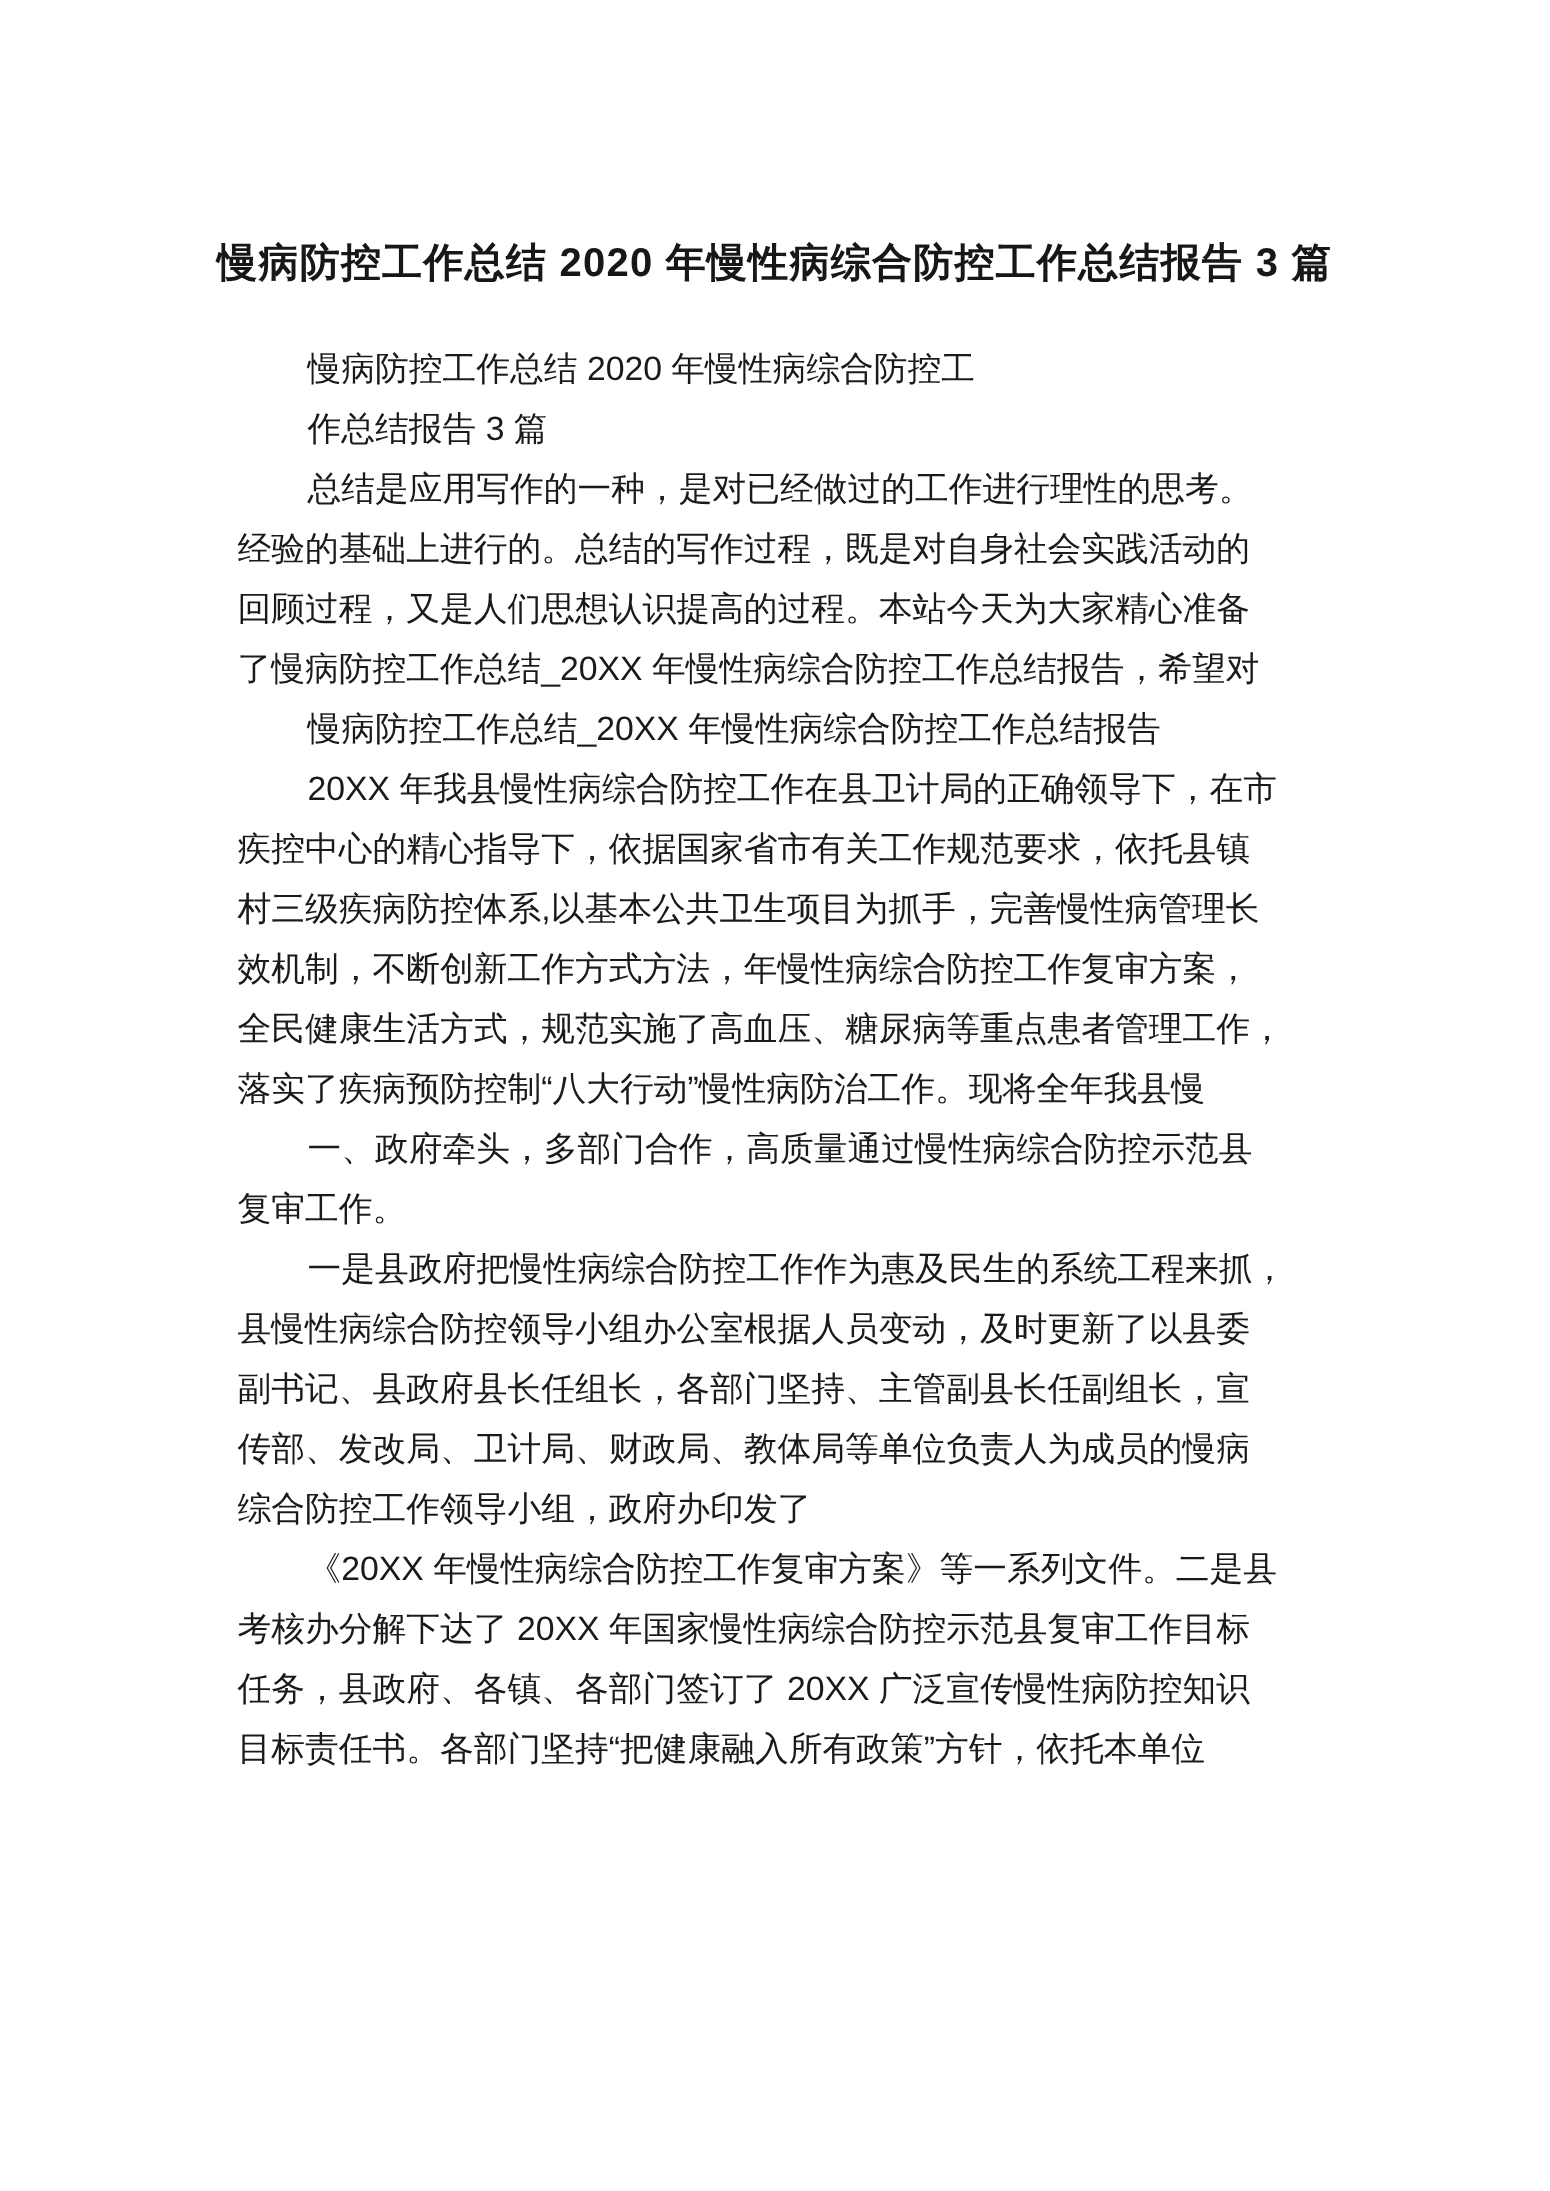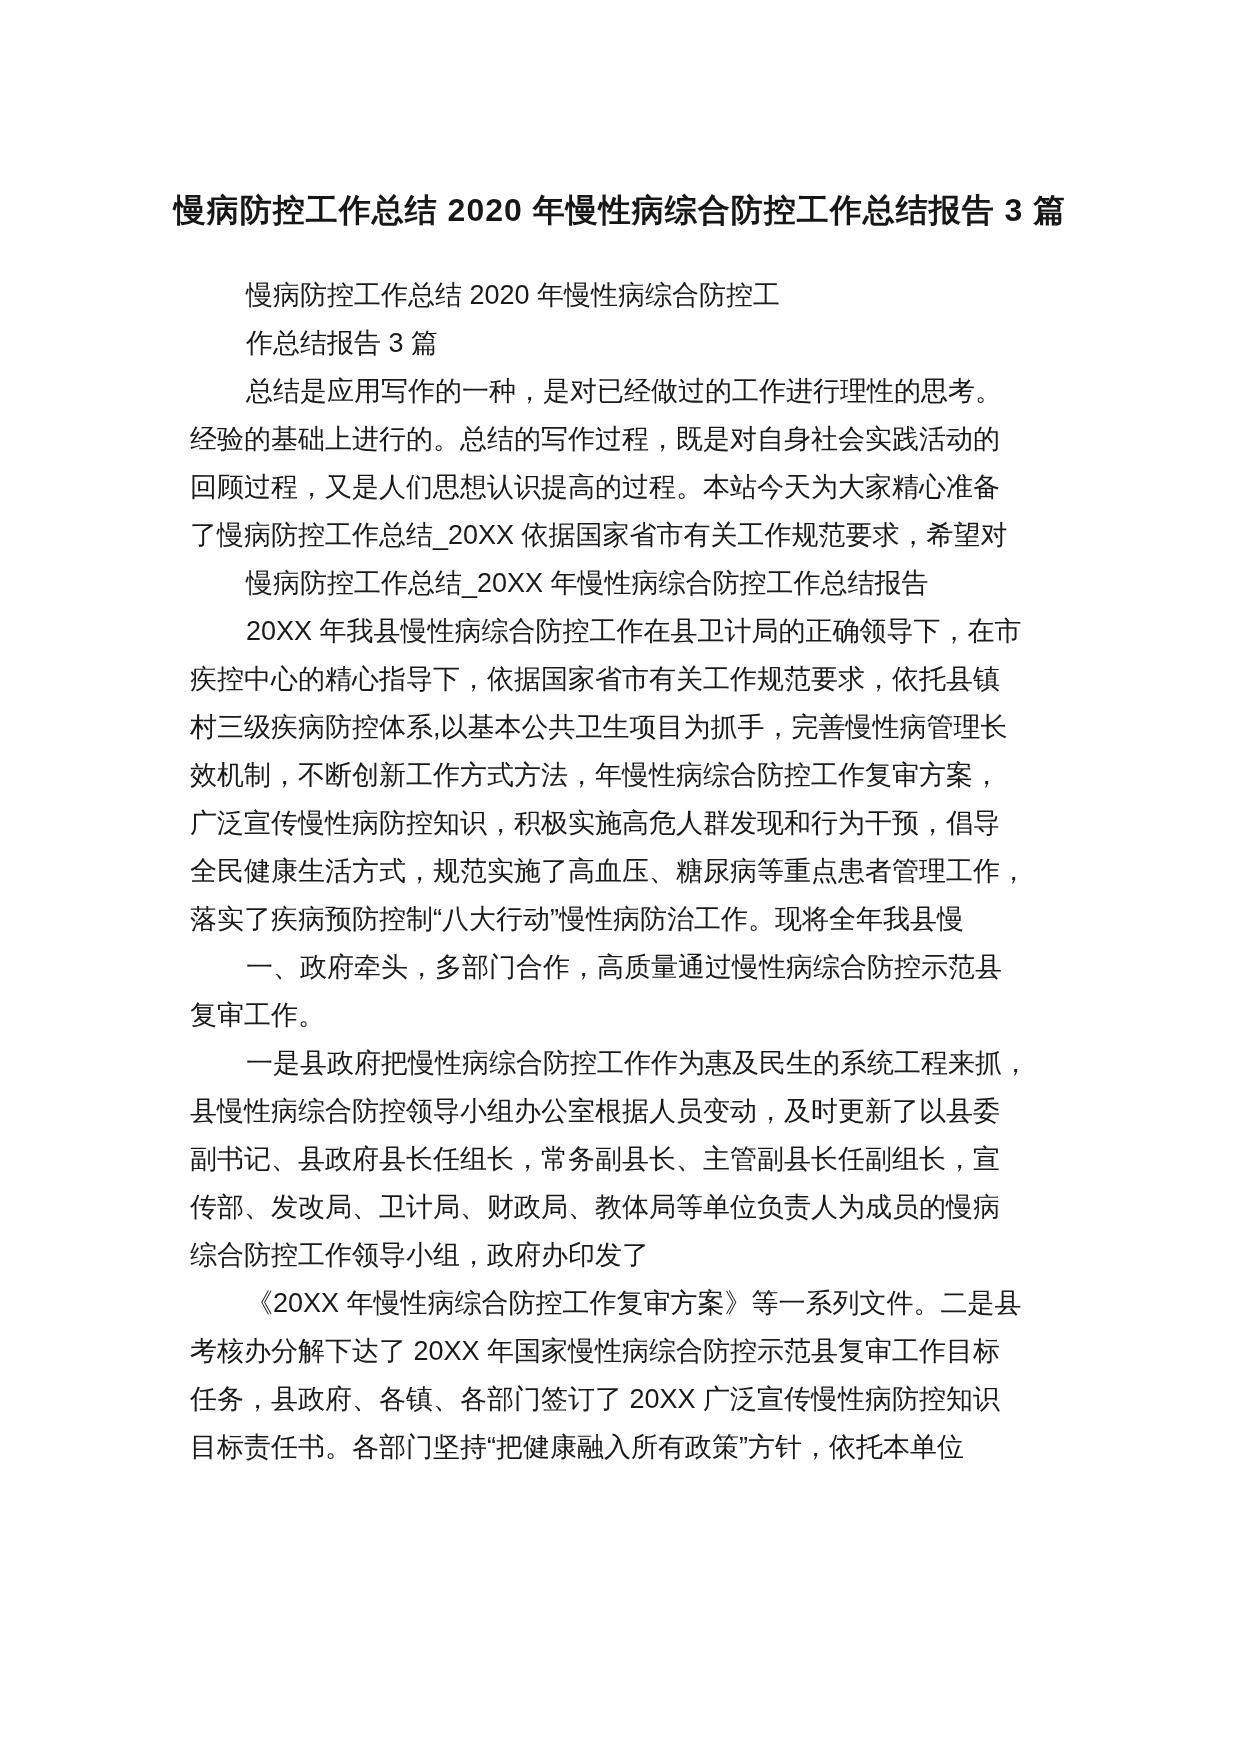--- a/index.html
+++ b/index.html
@@ -57,34 +57,33 @@
 <body>
 
 <div class="page">
   <div class="doc-title">慢病防控工作总结 2020 年慢性病综合防控工作总结报告 3 篇</div>
   <div class="body-text">
       <div class="line indent">慢病防控工作总结 2020 年慢性病综合防控工</div>
       <div class="line indent">作总结报告 3 篇</div>
       <div class="line indent">总结是应用写作的一种，是对已经做过的工作进行理性的思考。</div>
       <div class="line">经验的基础上进行的。总结的写作过程，既是对自身社会实践活动的</div>
       <div class="line">回顾过程，又是人们思想认识提高的过程。本站今天为大家精心准备</div>
-      <div class="line">了慢病防控工作总结_20XX 依据国家省市有关工作规范要求，希望对</div>
+      <div class="line">了慢病防控工作总结_20XX 年慢性病综合防控工作总结报告，希望对</div>
       <div class="line indent">慢病防控工作总结_20XX 年慢性病综合防控工作总结报告</div>
       <div class="line indent">20XX 年我县慢性病综合防控工作在县卫计局的正确领导下，在市</div>
       <div class="line">疾控中心的精心指导下，依据国家省市有关工作规范要求，依托县镇</div>
       <div class="line">村三级疾病防控体系,以基本公共卫生项目为抓手，完善慢性病管理长</div>
       <div class="line">效机制，不断创新工作方式方法，年慢性病综合防控工作复审方案，</div>
-      <div class="line">广泛宣传慢性病防控知识，积极实施高危人群发现和行为干预，倡导</div>
       <div class="line">全民健康生活方式，规范实施了高血压、糖尿病等重点患者管理工作，</div>
       <div class="line">落实了疾病预防控制“八大行动”慢性病防治工作。现将全年我县慢</div>
       <div class="line indent">一、政府牵头，多部门合作，高质量通过慢性病综合防控示范县</div>
       <div class="line">复审工作。</div>
       <div class="line indent">一是县政府把慢性病综合防控工作作为惠及民生的系统工程来抓，</div>
       <div class="line">县慢性病综合防控领导小组办公室根据人员变动，及时更新了以县委</div>
-      <div class="line">副书记、县政府县长任组长，常务副县长、主管副县长任副组长，宣</div>
+      <div class="line">副书记、县政府县长任组长，各部门坚持、主管副县长任副组长，宣</div>
       <div class="line">传部、发改局、卫计局、财政局、教体局等单位负责人为成员的慢病</div>
       <div class="line">综合防控工作领导小组，政府办印发了</div>
       <div class="line indent">《20XX 年慢性病综合防控工作复审方案》等一系列文件。二是县</div>
       <div class="line">考核办分解下达了 20XX 年国家慢性病综合防控示范县复审工作目标</div>
       <div class="line">任务，县政府、各镇、各部门签订了 20XX 广泛宣传慢性病防控知识</div>
       <div class="line">目标责任书。各部门坚持“把健康融入所有政策”方针，依托本单位</div>
     </div>
 </div>
 
 </body></html>

